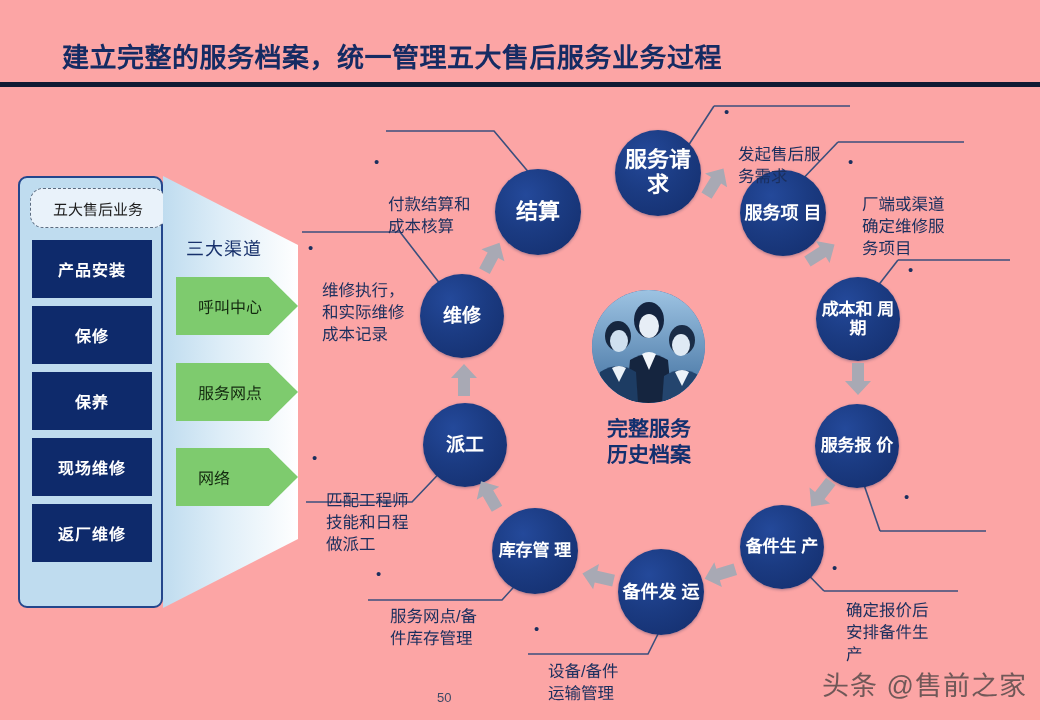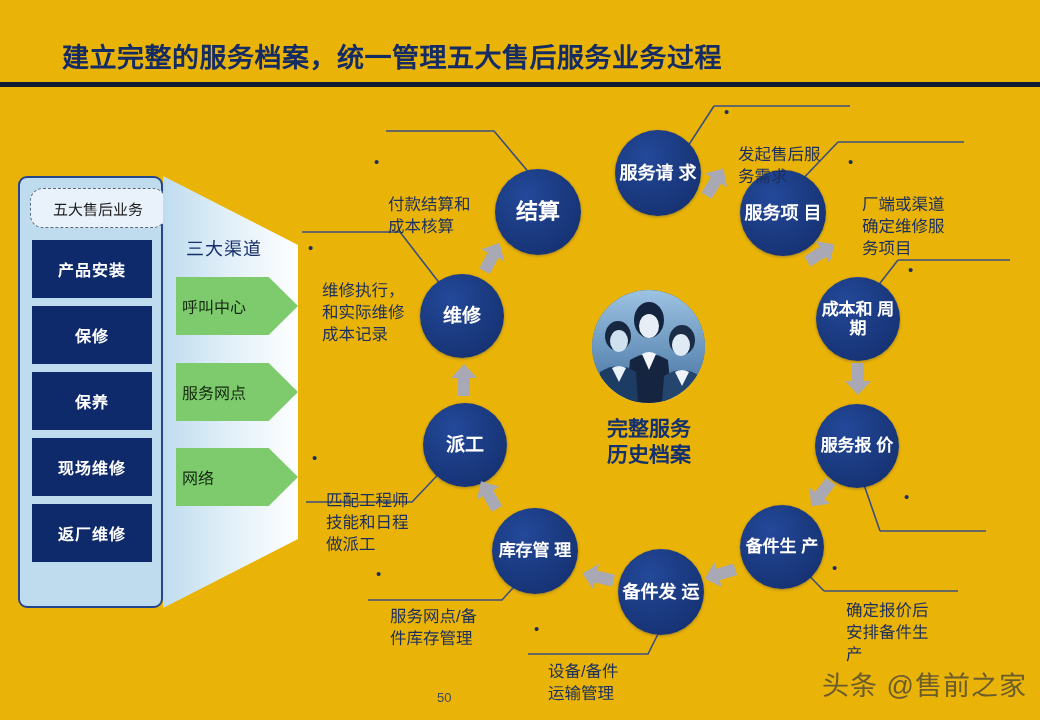--- a/index.html
+++ b/index.html
@@ -8,21 +8,21 @@
     padding: 0;
     background: #ffffff;
   }
   body {
     font-family: "Liberation Sans", "DejaVu Sans", sans-serif;
   }
   #slide {
     position: relative;
     width: 1040px;
     height: 720px;
-    background: #eab308;
+    background: #fca5a5;
     overflow: hidden;
   }
 
   
   #title {
     position: absolute;
     left: 62px;
     top: 36px;
     font-size: 27px;
     font-weight: bold;
@@ -106,21 +106,21 @@
   .chev {
     position: absolute;
     left: 176px;
     width: 122px;
     height: 58px;
     background: #7ecb6e;
     clip-path: polygon(0 0, 76% 0, 100% 50%, 76% 100%, 0 100%);
     display: flex;
     align-items: center;
     justify-content: flex-start;
-    padding-left: 6px;
+    padding-left: 22px;
     box-sizing: border-box;
     color: #13290f;
     font-size: 16px;
   }
 
   
   .node {
     position: absolute;
     border-radius: 50%;
     background: radial-gradient(circle at 36% 30%, #24499a 0%, #1b3b82 45%, #132d6b 100%);
@@ -258,21 +258,21 @@
       <path d="M898 260 L870 296"></path>
 
       <path d="M838 142 L964 142"></path>
       <path d="M838 142 L796 186"></path>
 
       <path d="M714 106 L850 106"></path>
       <path d="M714 106 L688 146"></path>
     </g>
   </svg>
 
-  <div class="node" style="left:615px; top:130px; width:86px; height:86px; font-size:18px;">服务请
+  <div class="node" style="left:615px; top:130px; width:86px; height:86px; font-size:22px;">服务请
 求</div>
 
   <div class="node" style="left:740px; top:170px; width:86px; height:86px; font-size:18px;">服务项
 目</div>
 
   <div class="node" style="left:816px; top:277px; width:84px; height:84px; font-size:17px;">成本和
 周期</div>
 
   <div class="node" style="left:815px; top:404px; width:84px; height:84px; font-size:17px;">服务报
 价</div>

